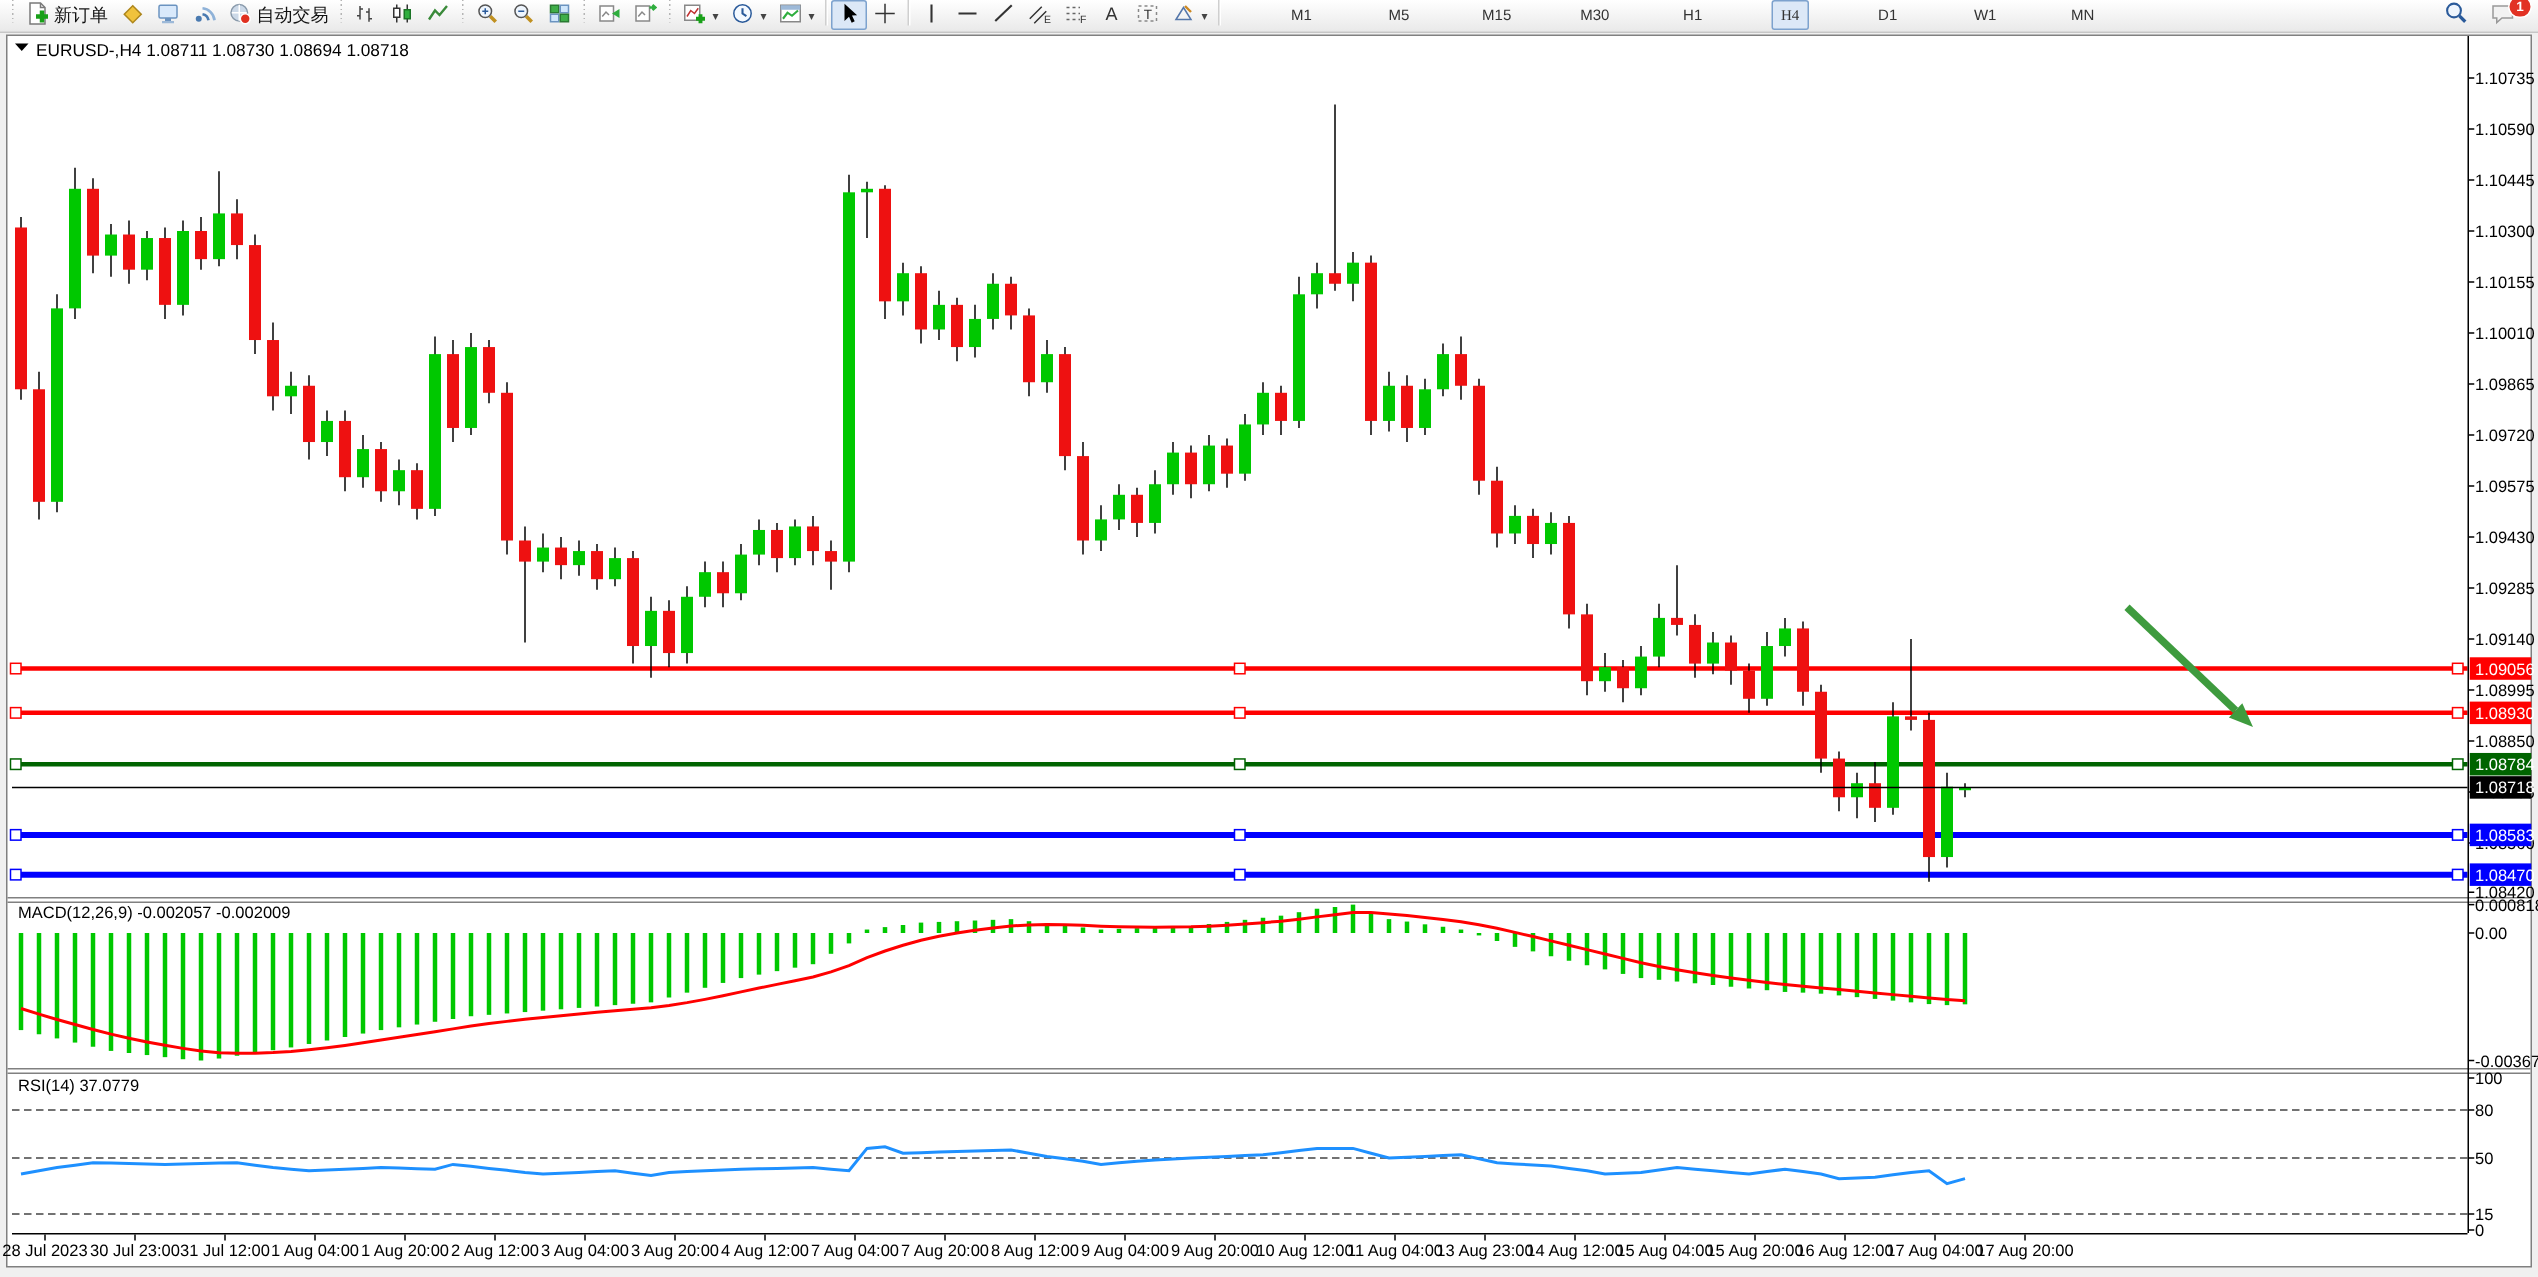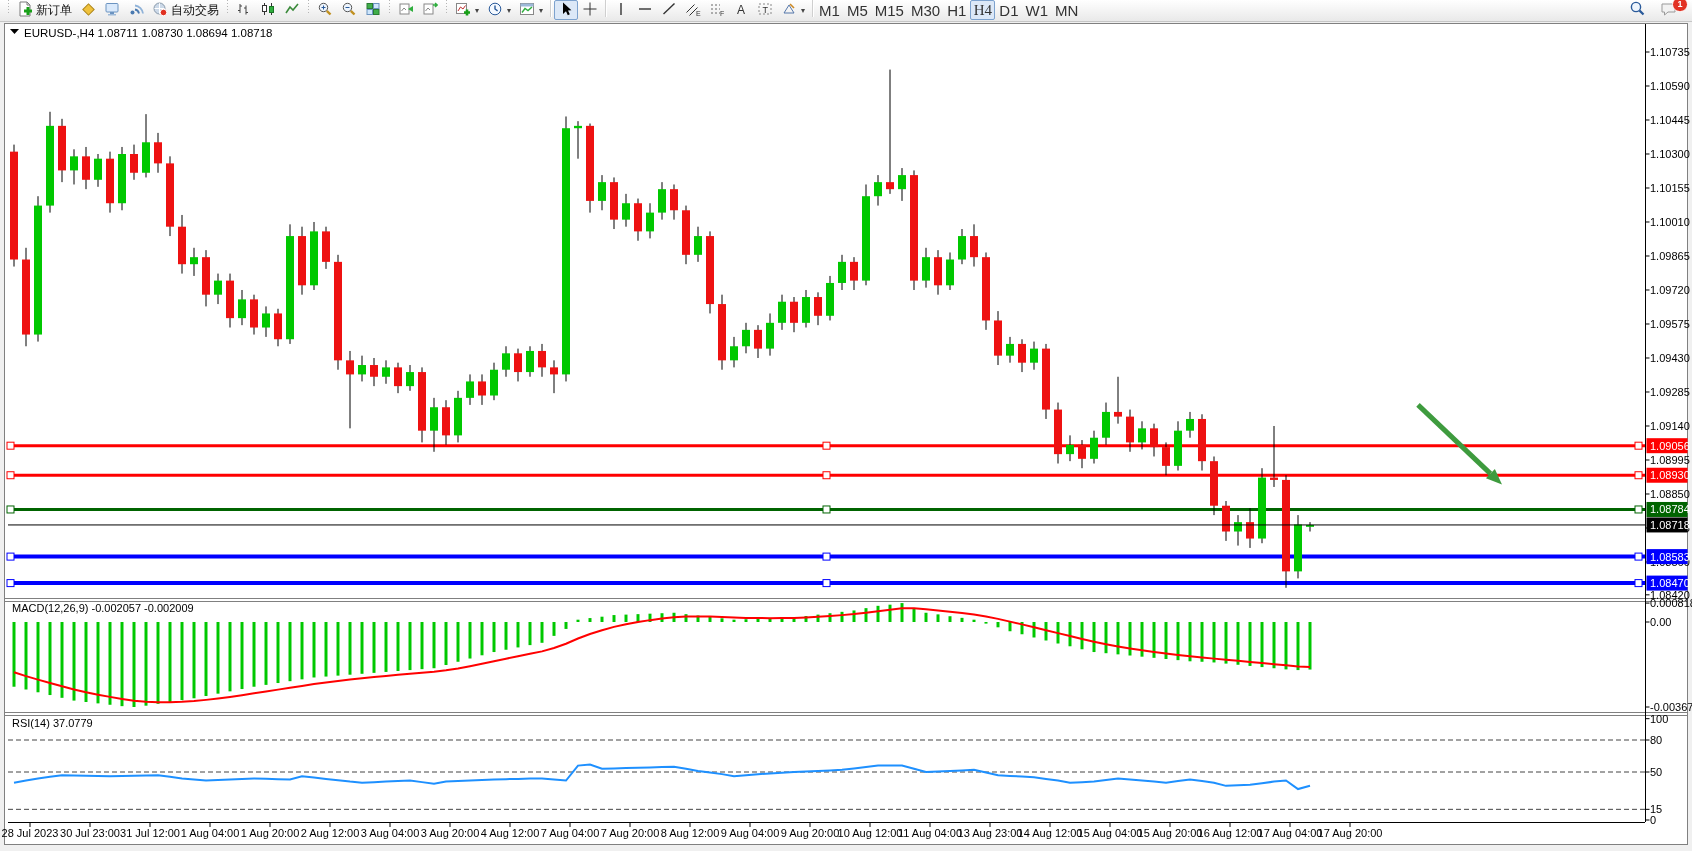--- a/index.html
+++ b/index.html
@@ -9,21 +9,21 @@
     background:linear-gradient(#ffffff,#e9e9e9);border-bottom:1px solid #c6c6c6;
     display:flex;align-items:flex-start;padding:0 4px;box-sizing:border-box;z-index:5;}
   .grip{width:1px;height:15px;margin:0 4px;
     background:repeating-linear-gradient(to bottom,#b5b5b5 0 1px,transparent 1px 3px);}
   .tb-sep{width:1px;height:17px;background:#cfcfcf;box-shadow:1px 0 0 #ffffff;margin:0 3px;}
   .tbtn{display:flex;align-items:center;gap:3px;height:20px;padding:0 3px;
     border:1px solid transparent;background:transparent;font:12px "Liberation Sans",sans-serif;
     color:#111;cursor:default;}
   .tbtn.pressed{border:1px solid #7da2ce;background:#dce8f7;border-radius:2px;}
   .tbtn .dd{font-size:8px;color:#444;margin-left:1px;}
-  .tf{min-width:25px;justify-content:center;font-size:15px;color:#333;padding:0 2px;}
+  .tf{min-width:25px;justify-content:center;font-size:10px;color:#333;padding:0 2px;margin-left:39px;}
   .tf.active{border:1px solid #7da2ce;background:#dce8f7;border-radius:2px;font-family:Liberation Serif, serif;}
   .tb-right{margin-left:auto;display:flex;align-items:center;gap:6px;padding-right:6px;}
   .chatwrap{position:relative;}
   .badge{position:absolute;top:-4px;right:-7px;min-width:8px;height:13px;padding:0 3px;
     background:#e23224;border:1px solid #fff;border-radius:8px;color:#fff;
     font:bold 9px/13px "Liberation Sans",sans-serif;text-align:center;}
   svg text{font-family:"Liberation Sans",sans-serif;}
   #chart{position:absolute;top:22px;left:0;}
 </style>
 </head>

